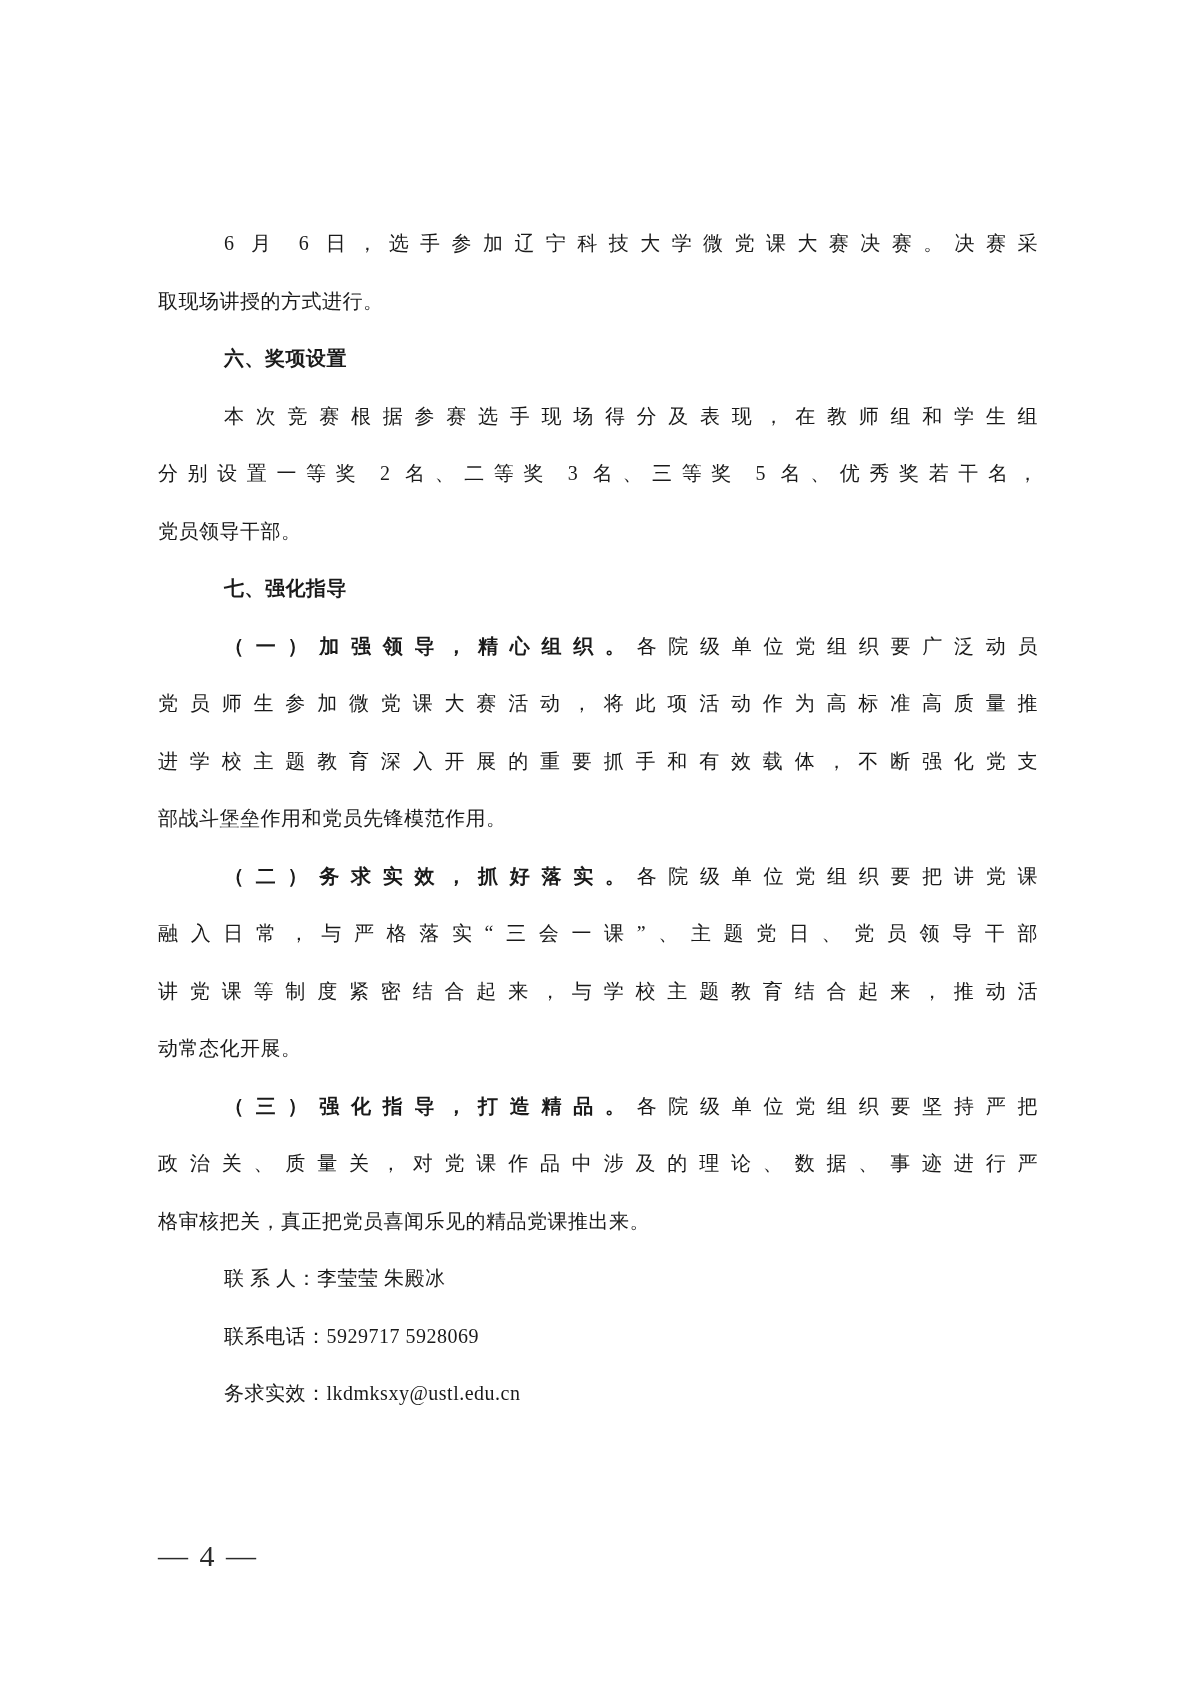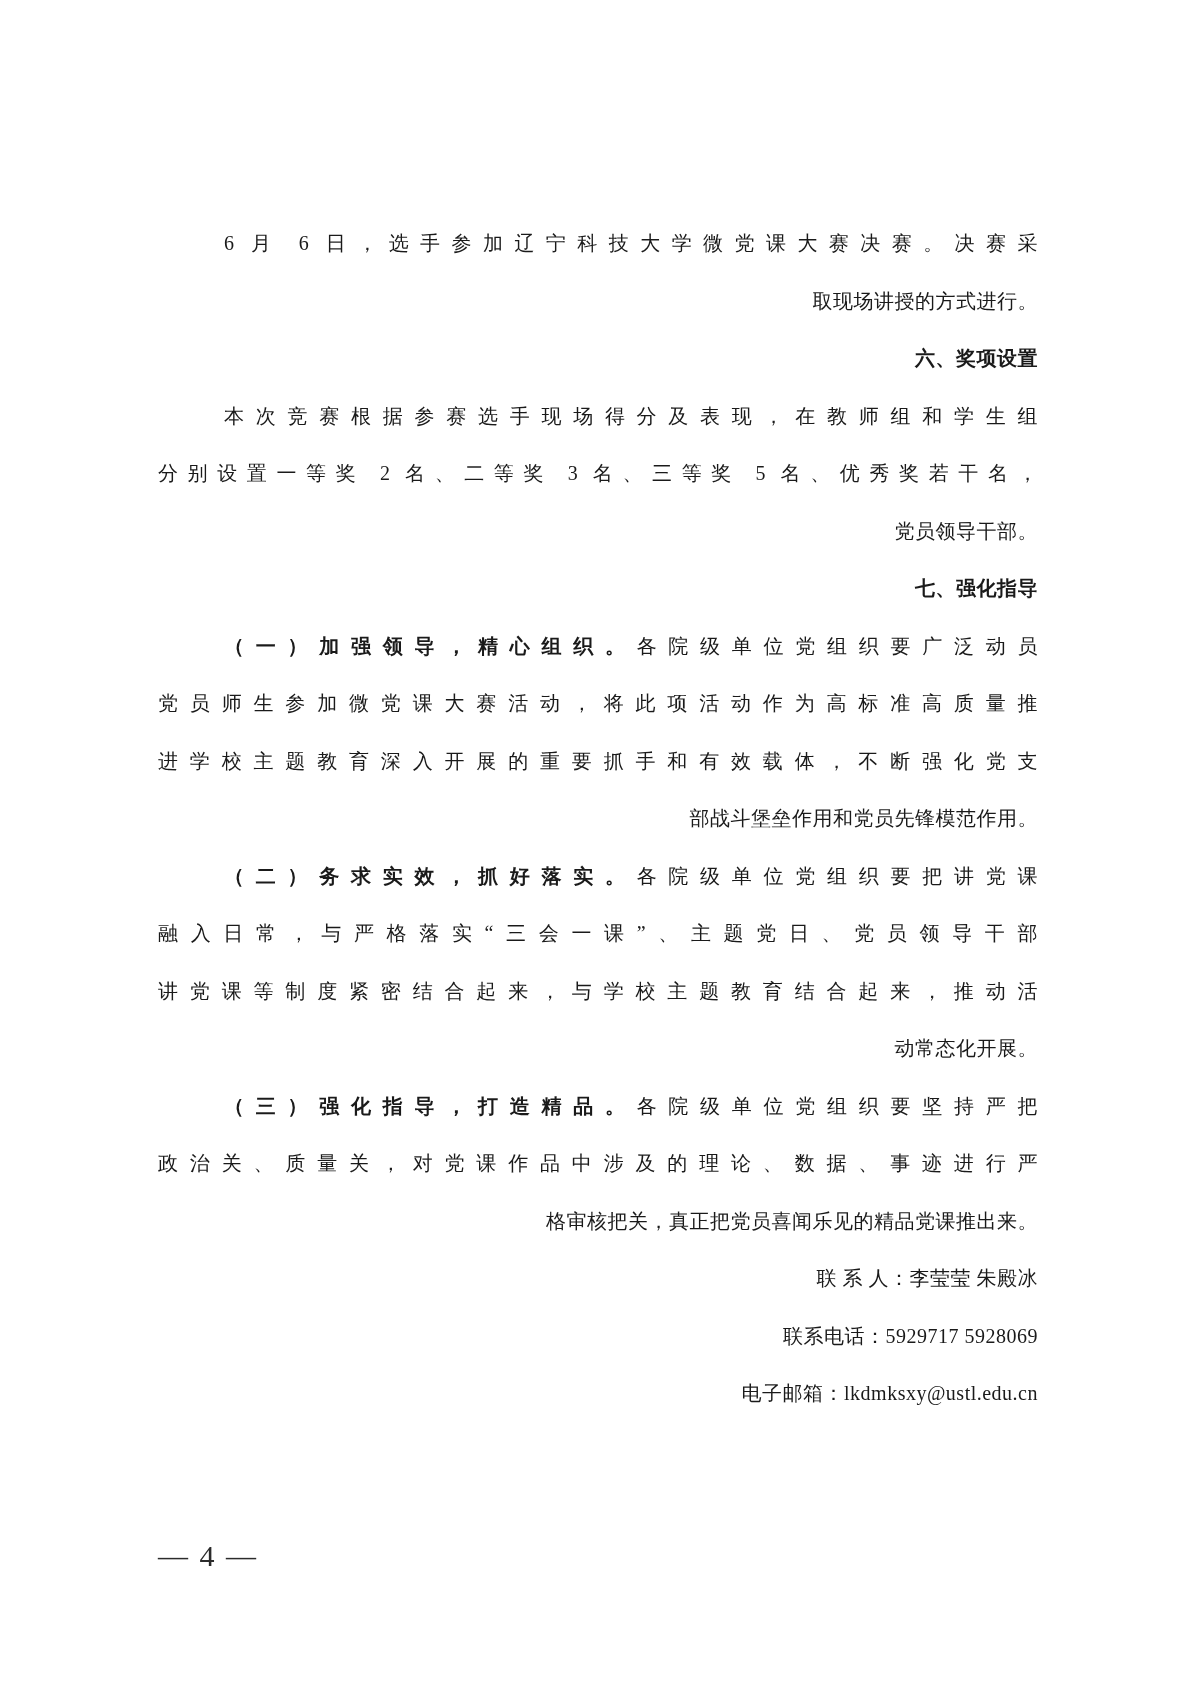--- a/index.html
+++ b/index.html
@@ -19,21 +19,21 @@
   .content {
     position: absolute;
     left: 158px;
     top: 215px;
     width: 880px;
     font-size: 20px;
     line-height: 57.5px;
     letter-spacing: 0.5px;
   }
   .block { margin: 0; }
-  .line { min-height: 57.5px; text-align: right; }
+  .line { min-height: 57.5px; }
   .line.first { text-indent: 66px; }
   .line.fill {
     text-align: justify;
     text-align-last: justify;
   }
   .seg-bold { font-weight: 700; }
   .heading .line { font-weight: 700; }
   .page-number {
     position: absolute;
     left: 158px;
@@ -82,17 +82,17 @@
         <div class="line fill"><span class="seg">政治关、质量关，对党课作品中涉及的理论、数据、事迹进行严</span></div>
         <div class="line"><span class="seg">格审核把关，真正把党员喜闻乐见的精品党课推出来。</span></div>
       </div>
       <div class="block contact">
         <div class="line first"><span class="seg">联  系  人：李莹莹  朱殿冰</span></div>
       </div>
       <div class="block contact">
         <div class="line first"><span class="seg">联系电话：5929717 5928069</span></div>
       </div>
       <div class="block contact">
-        <div class="line first"><span class="seg">电子邮箱：lkdmksxy@ustl.edu.cn</span></div>
+        <div class="line first"><span class="seg">务求实效：lkdmksxy@ustl.edu.cn</span></div>
       </div>
     </div>
   <div class="page-number">— 4 —</div>
 </div>
 
 </body></html>

